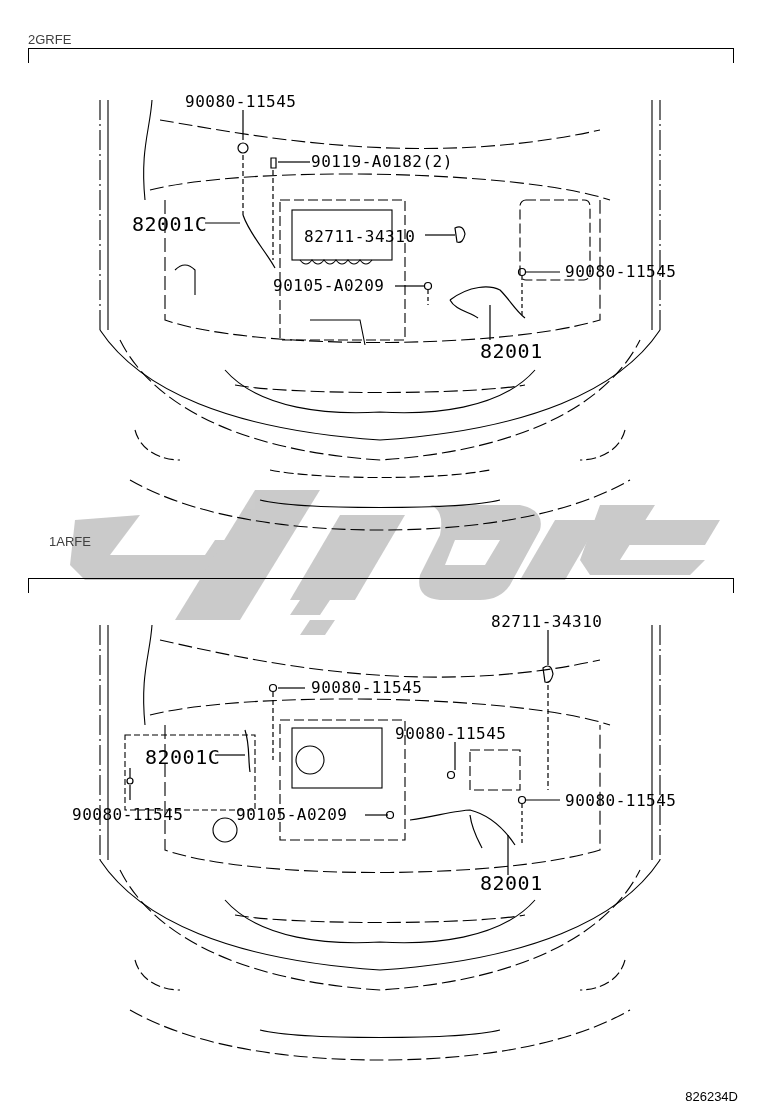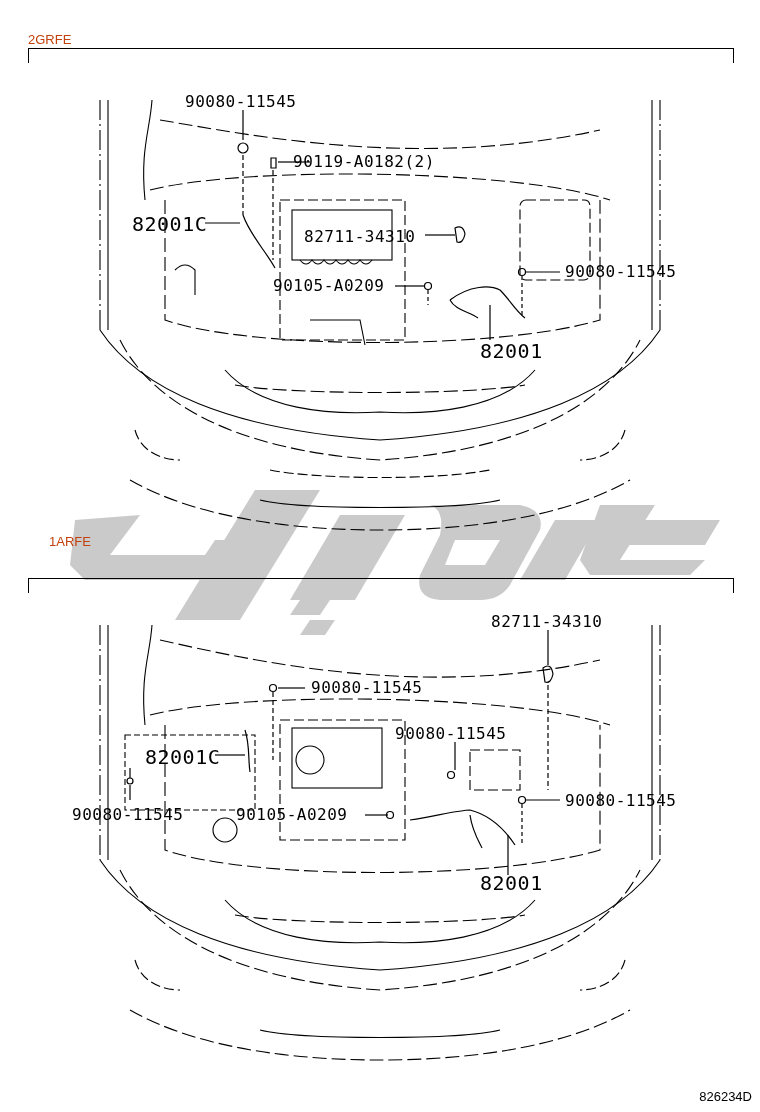--- a/index.html
+++ b/index.html
@@ -1,27 +1,27 @@
 <!DOCTYPE html>
 <html><head>
 <meta charset="utf-8">
 <style>
   html, body { margin: 0; padding: 0; background: #ffffff; }
   body { width: 760px; height: 1112px; position: relative; overflow: hidden;
          font-family: "DejaVu Sans Mono", monospace; color: #000; }
   .section-label { position: absolute; font-family: "Liberation Sans", sans-serif;
-                   font-size: 13px; color: #c2410c; }
+                   font-size: 13px; color: #404040; }
   .frame-line { position: absolute; border-top: 1.5px solid #000; border-left: 1.5px solid #000;
                 border-right: 1.5px solid #000; height: 14px; }
   .part-label { position: absolute; font-family: "DejaVu Sans Mono", monospace;
                 font-weight: normal; font-size: 16px; letter-spacing: 0.5px; white-space: nowrap;
                 background: transparent; }
   .part-label.big { font-size: 20px; }
   svg.art { position: absolute; left: 0; top: 0; }
-  .drawing-id { position: absolute; right: 8px; bottom: 8px;
+  .drawing-id { position: absolute; right: 22px; bottom: 8px;
                 font-family: "Liberation Sans", sans-serif; font-size: 13px; }
 </style>
 </head>
 <body>
 
 <svg class="art" width="760" height="1112" viewBox="0 0 760 1112" xmlns="http://www.w3.org/2000/svg">
 
   <g fill="#c8c8c8" opacity="0.95">
     <polygon points="75,520 140,515 110,555 205,555 215,540 280,540 250,580 85,580 70,565"></polygon>
     <polygon points="255,490 320,490 240,620 175,620"></polygon>
@@ -135,21 +135,21 @@
   </g>
 </svg>
 
 <div class="section-label" style="left:28px; top:32px;">2GRFE</div>
 <div class="frame-line" style="left:28px; top:48px; width:704px;"></div>
 
 <div class="section-label" style="left:28px; top:534px;margin-left:21px;">1ARFE</div>
 <div class="frame-line" style="left:28px; top:578px; width:704px;"></div>
 
 <div class="part-label" style="left:185px; top:92px;">90080-11545</div>
-<div class="part-label" style="left:293px; top:152px;">90119-A0182(2)</div>
+<div class="part-label" style="left:311px; top:152px;">90119-A0182(2)</div>
 <div class="part-label big" style="left:132px; top:212px;">82001C</div>
 <div class="part-label" style="left:304px; top:227px;">82711-34310</div>
 <div class="part-label" style="left:565px; top:262px;">90080-11545</div>
 <div class="part-label" style="left:273px; top:276px;">90105-A0209</div>
 <div class="part-label big" style="left:480px; top:339px;">82001</div>
 
 <div class="part-label" style="left:491px; top:612px;">82711-34310</div>
 <div class="part-label" style="left:311px; top:678px;">90080-11545</div>
 <div class="part-label" style="left:395px; top:724px;">90080-11545</div>
 <div class="part-label big" style="left:145px; top:745px;">82001C</div>

